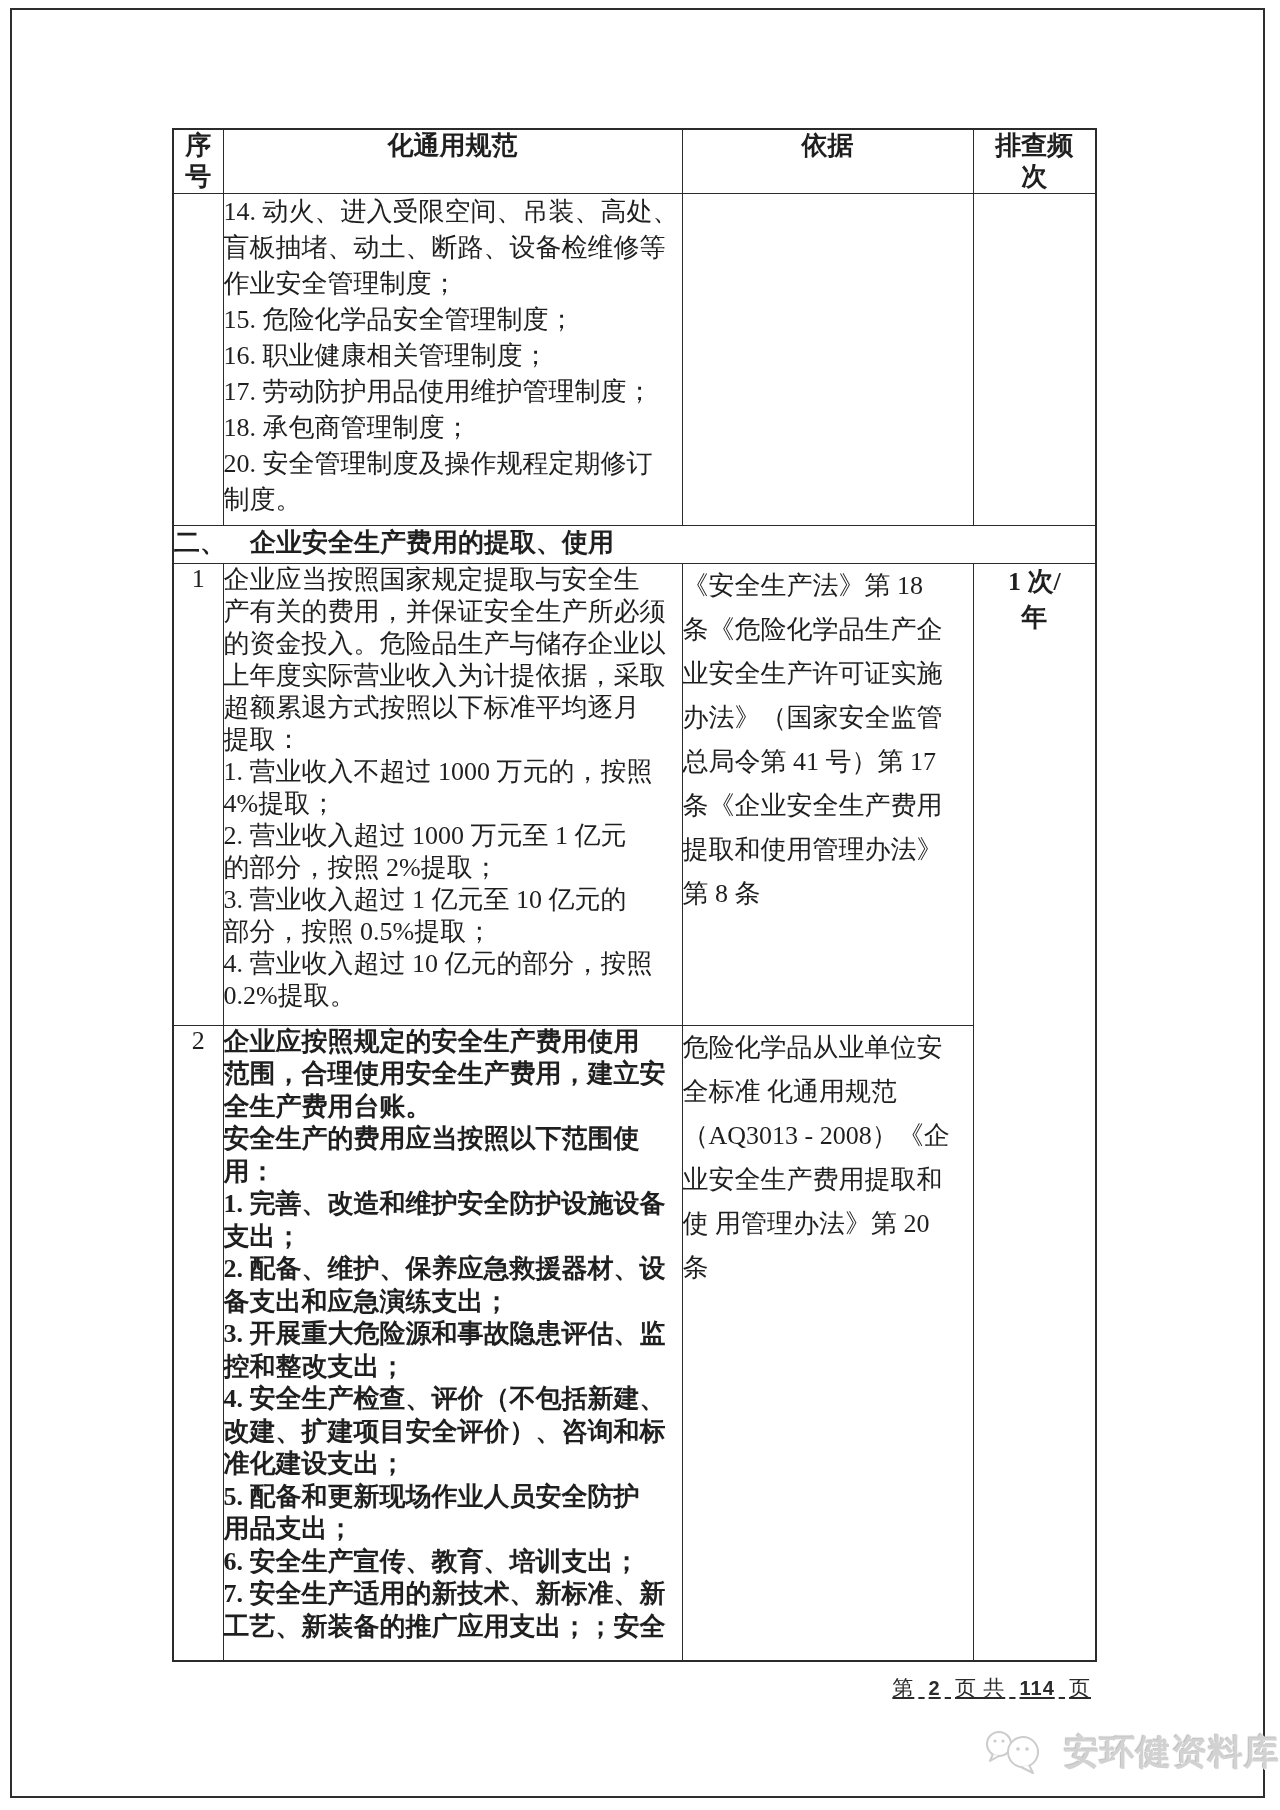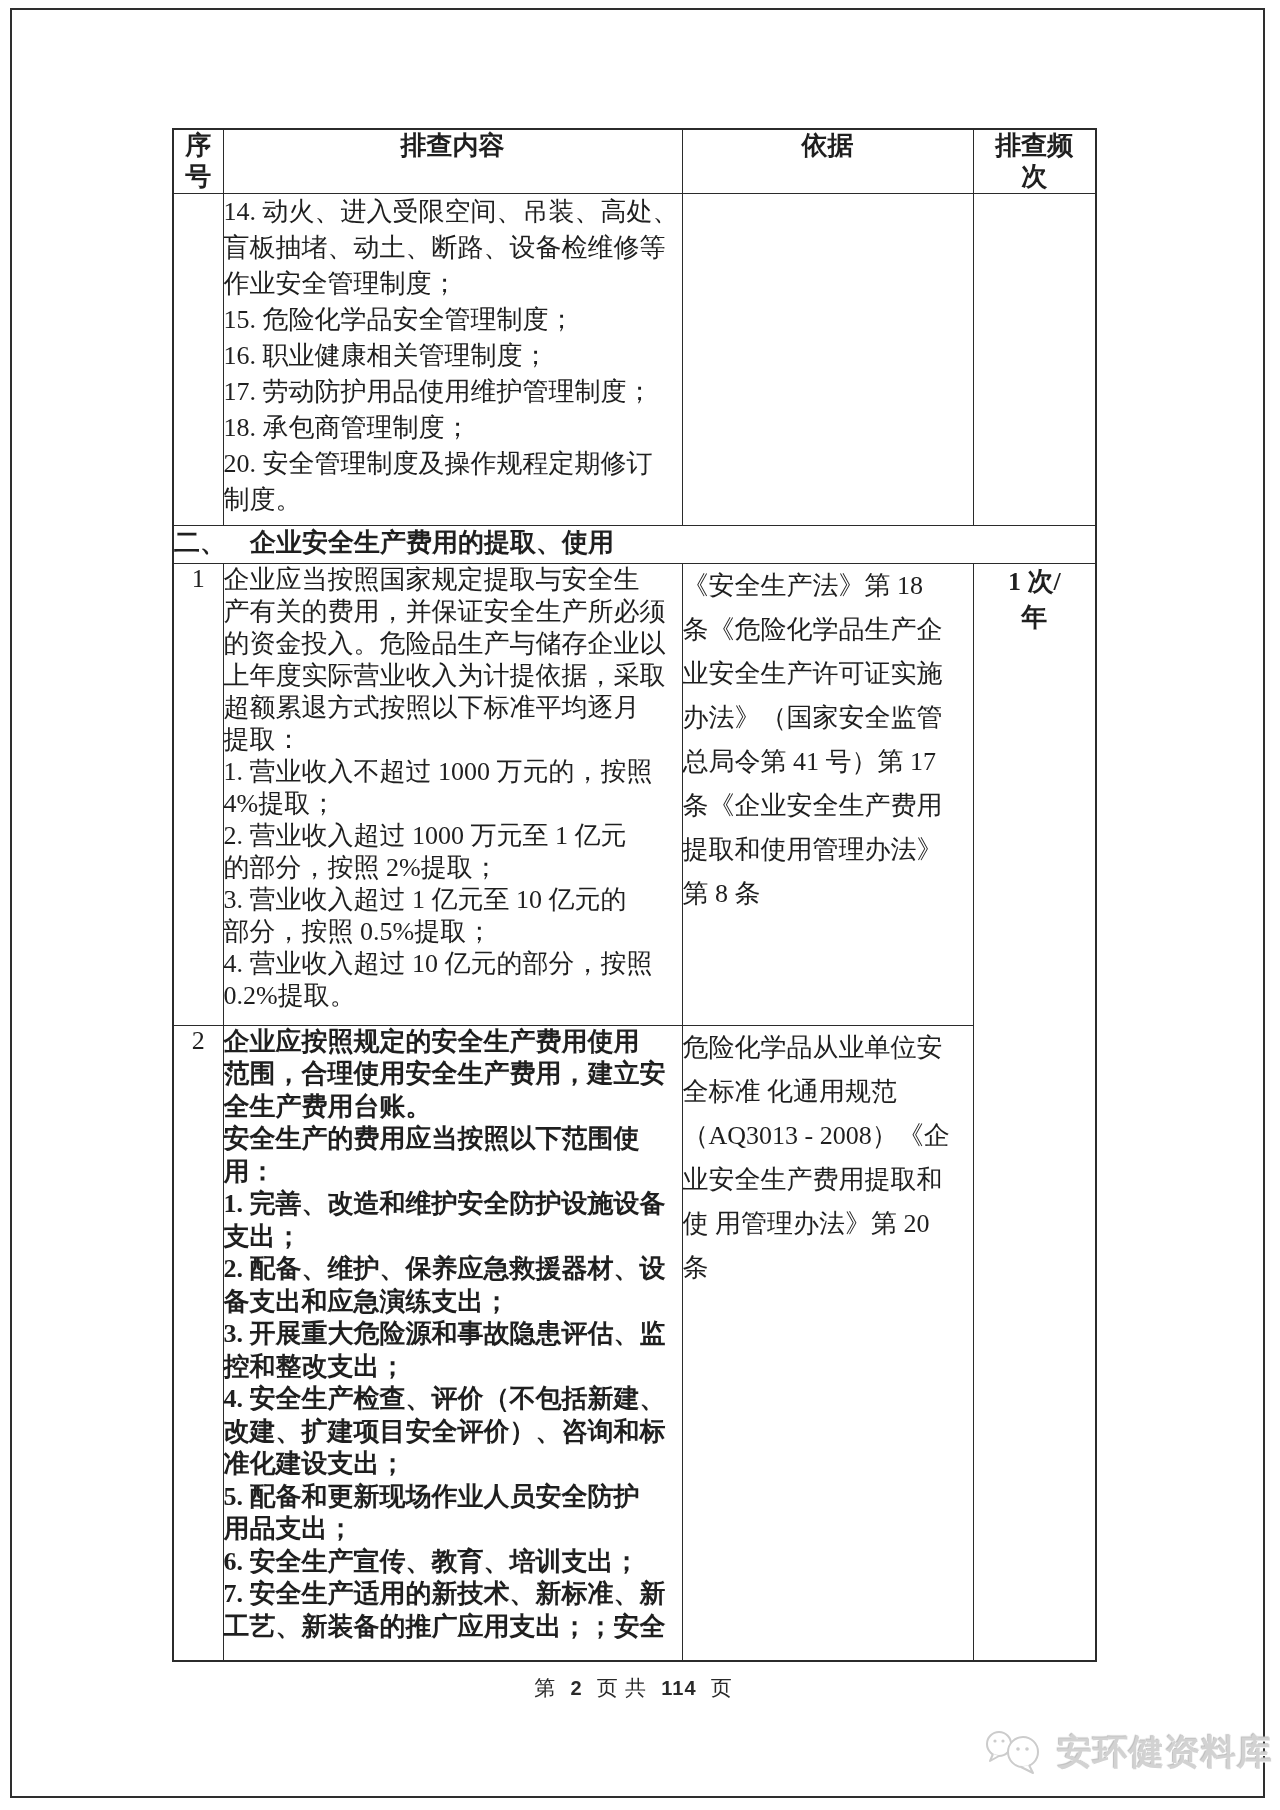--- a/index.html
+++ b/index.html
@@ -94,24 +94,25 @@
     border-bottom: 2px solid #4a4a4a;
     vertical-align: middle;
   }
   .section-prefix { margin-right: 24px; }
 
   .footer {
     position: absolute;
     left: 172px;
     top: 1674px;
     width: 923px;
-    text-align: center;
+    text-align: right;
     font-size: 21px;
     color: #2a2a2a;
     letter-spacing: 1px;
+    text-decoration: underline;
   }
   .footer .num {
     font-family: "Liberation Sans", "DejaVu Sans", sans-serif;
     font-weight: 700;
     font-size: 20px;
     margin: 0 4px;
   }
   .footer .lbl { margin: 0 4px; }
 
   .watermark {
@@ -122,21 +123,21 @@
     display: flex;
     align-items: center;
   }
   .watermark .wm-text {
     font-family: "Liberation Sans", "DejaVu Sans", sans-serif;
     font-weight: 700;
     font-size: 35px;
     color: #d2d2d2;
     letter-spacing: 1px;
     text-shadow: 1px 1px 0 #ffffff, -1px -1px 1px #bdbdbd;
-    margin-left: 12px;
+    margin-left: 19px;
     white-space: nowrap;
   }
   .wm-icon svg { display: block; }
 </style>
 </head>
 <body>
 
 <div class="page">
   <div class="page-border"></div>
 
@@ -144,21 +145,21 @@
     <colgroup>
       <col style="width:50px">
       <col style="width:459px">
       <col style="width:291px">
       <col style="width:123px">
     </colgroup>
     <tbody>
         <tr class="r-header">
       <th class="th-cell">序
 号</th>
-      <th class="th-cell">排查内容</th>
+      <th class="th-cell">化通用规范</th>
       <th class="th-cell">依据</th>
       <th class="th-cell">排查频
 次</th>
     </tr>
     <tr class="r-cont">
       <td class="no-cell"></td>
       <td class="content-cell lh-cont">14. 动火、进入受限空间、吊装、高处、
 盲板抽堵、动土、断路、设备检维修等
 作业安全管理制度；
 15. 危险化学品安全管理制度；

